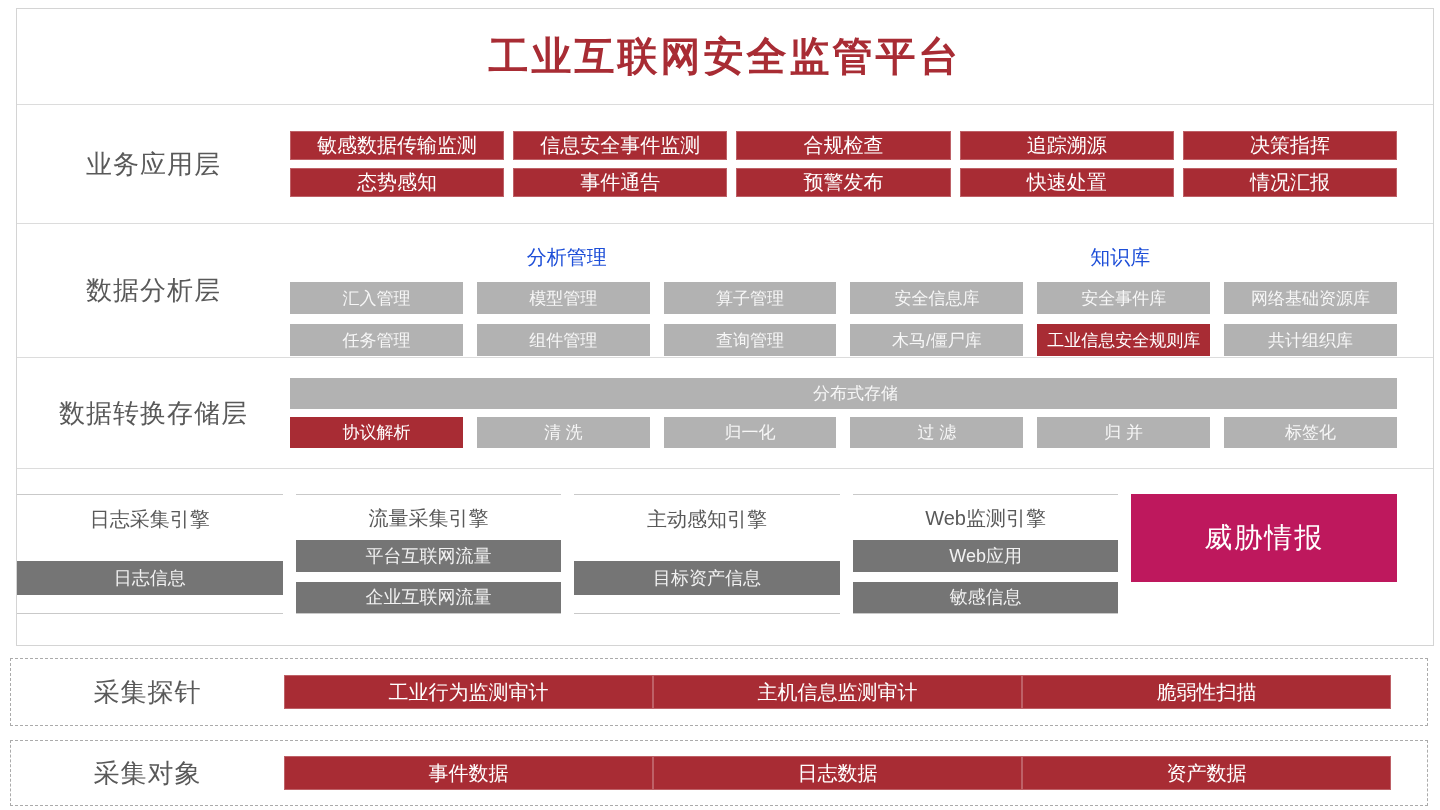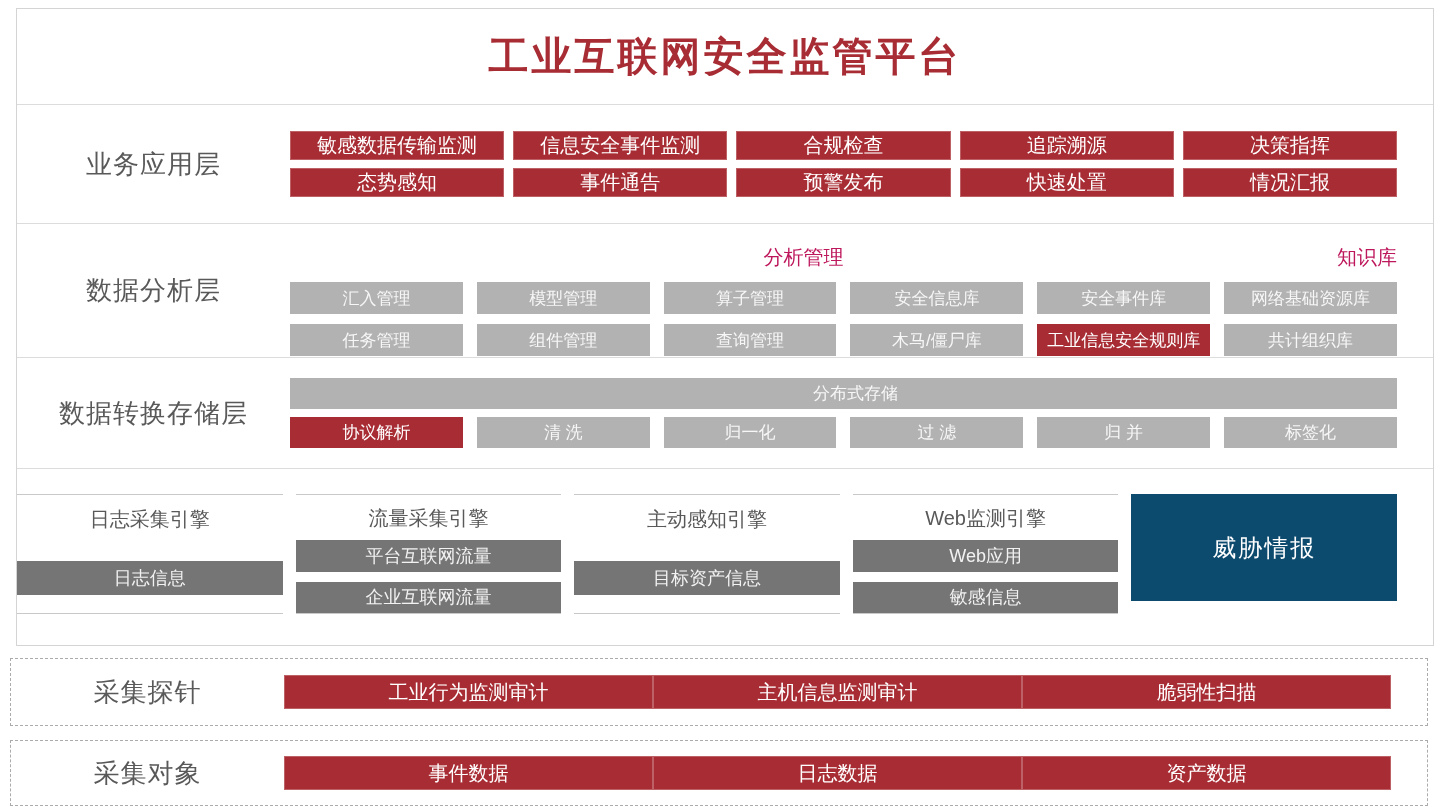--- a/index.html
+++ b/index.html
@@ -28,21 +28,21 @@
   .box-row + .box-row{margin-top:8px;}
   .red-box{
     flex:1;height:29px;display:flex;align-items:center;justify-content:center;
     background:#a82c34;color:#ffffff;font-size:20px;white-space:nowrap;
     box-shadow:inset 0 0 0 1px rgba(255,255,255,0.25);
   }
 
   
   .layer-analysis{height:134px;}
   .group-titles{display:flex;margin-bottom:11px;}
-  .group-title{flex:1;text-align:right;color:#be185d;font-size:20px;margin-top:19px;}
+  .group-title{flex:1;text-align:center;color:#1d4ed8;font-size:20px;margin-top:19px;}
   .grid-row{display:flex;gap:14px;}
   .grid-row + .grid-row{margin-top:10px;}
   .gray-box{
     flex:1;height:32px;display:flex;align-items:center;justify-content:center;
     background:#b2b2b2;color:#f7f7f7;font-size:17px;white-space:nowrap;
   }
   .gray-box.red{background:#a82c34;color:#ffffff;}
 
   
   .layer-storage{height:111px;}
@@ -64,21 +64,21 @@
     color:#595959;font-size:20px;padding-bottom:2px;white-space:nowrap;
   }
   .dark-box{
     height:32px;display:flex;align-items:center;justify-content:center;
     background:#757575;color:#f2f2f2;font-size:18px;white-space:nowrap;
   }
   .engine-group.single .dark-box{margin-top:26px;height:34px;}
   .engine-group.double .dark-box{margin-top:6px;}
   .engine-group.double .dark-box + .dark-box{margin-top:10px;font-family:Liberation Mono, monospace;}
   .threat-box{
-    flex:1;height:107px;background:#0c4a6e;color:#ffffff;font-size:24px;letter-spacing:2px;
+    flex:1;height:88px;background:#be185d;color:#ffffff;font-size:28px;letter-spacing:2px;
     display:flex;align-items:center;justify-content:center;
   }
 
   
   .dashed-row{
     position:absolute;left:10px;width:1418px;border:1px dashed #ababab;
     box-sizing:border-box;display:flex;align-items:center;background:#fff;
   }
   .dashed-row .layer-label{font-size:26px;}
   #probe-row{top:658px;height:68px;}

